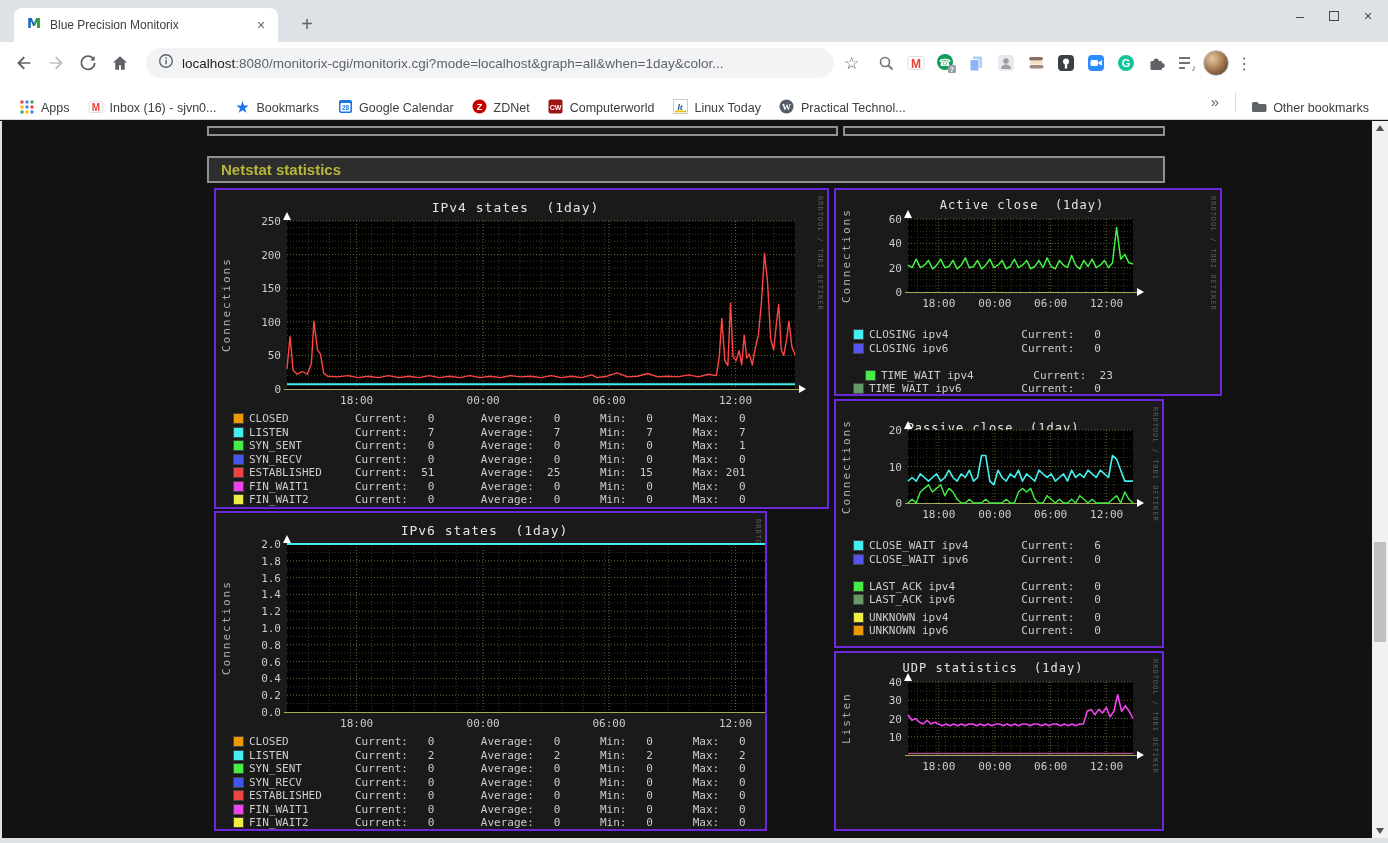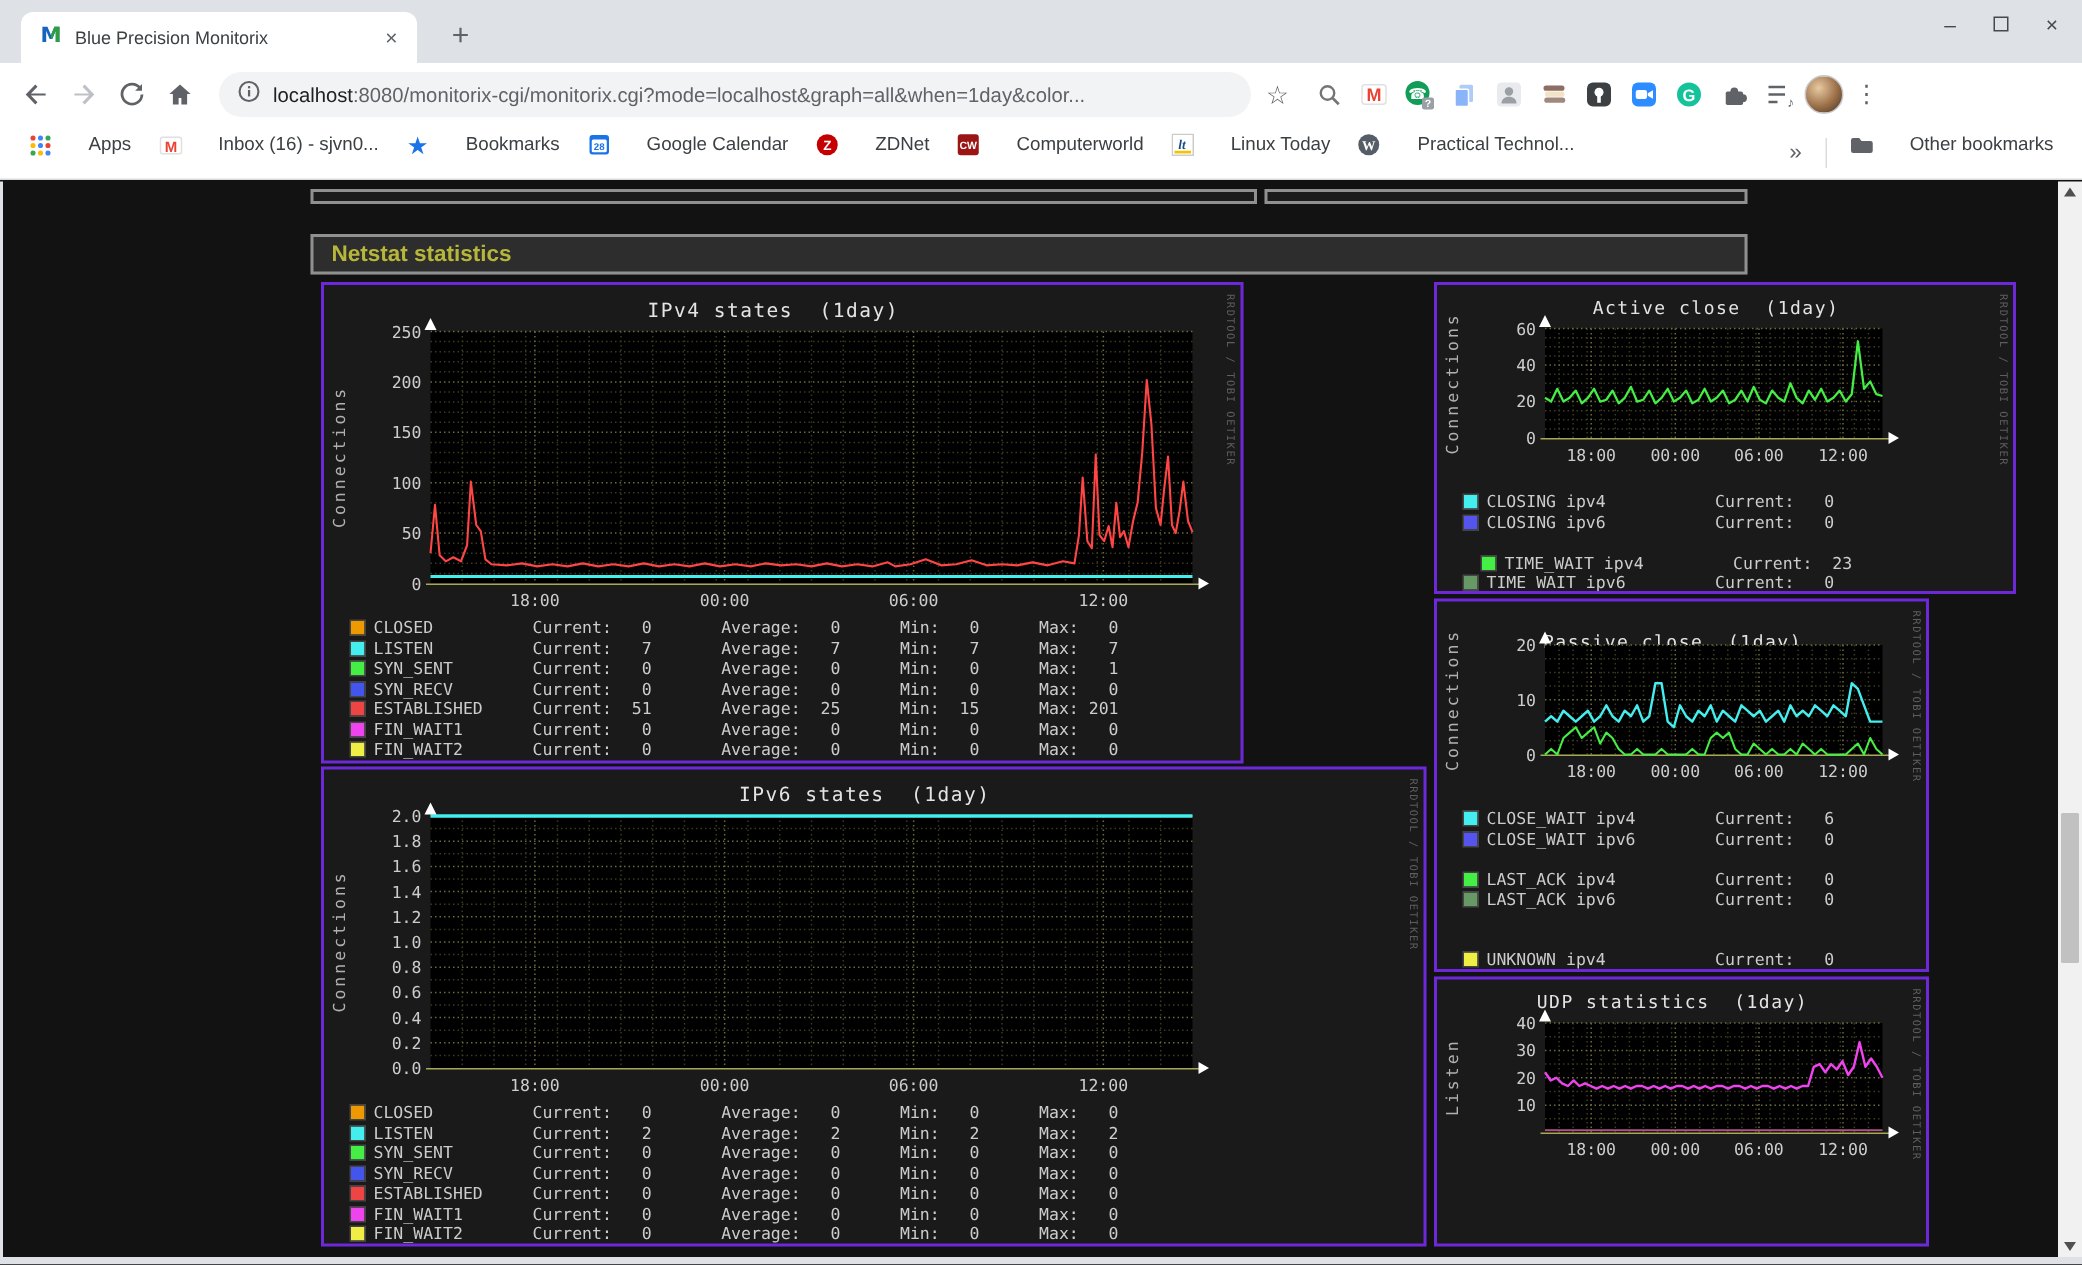--- a/index.html
+++ b/index.html
@@ -27,21 +27,21 @@
   .url b { color:#202124; font-weight:normal;}
   .url span { color:#5f6368;}
   .star { color:#5f6368; font-size:17px; margin:0 6px 0 10px;}
   .extrow { display:flex; align-items:center; margin-left:6px; }
   .ext { width:30px; height:30px; display:flex; align-items:center; justify-content:center;}
   .avatar { width:26px; height:26px; border-radius:13px;
     background:radial-gradient(circle at 35% 32%, #e8c9a0, #9a6f48 55%, #4c3824 95%); border:1px solid #c5c8cc;}
   .menu3 { color:#5f6368; font-size:16px; width:26px; text-align:center;}
   .bookmarksbar { height:36px; background:#fff; display:flex; align-items:center; padding:0 10px;
     border-bottom:1px solid #d8dade;}
-  .bm-item { display:flex; align-items:flex-start; gap:24px; padding:0 9px; height:26px; border-radius:13px;
+  .bm-item { display:flex; align-items:flex-end; gap:6px; padding:0 9px; height:26px; border-radius:13px;
     font-size:12.5px; color:#3c4043; white-space:nowrap;}
   .bm-spacer { flex:1; }
   .bm-chev { color:#5f6368; font-size:15px; padding:0 10px;}
   .bm-divider { width:1px; height:20px; background:#dadce0; margin:0 6px;}
   .bicon { width:16px; height:16px; display:flex; align-items:center; justify-content:center;
     font-size:10px; font-weight:bold; flex:none;}
 
   
   .content { position:absolute; top:121px; left:0; width:1372px; height:717px; background:#121212;
     border-left:2px solid #dee1e6; }
@@ -400,21 +400,21 @@
             <div class="legend" style="top: 222px;">
               <div class="lrow"><span class="sw" style="background: rgb(238, 153, 0);"></span>CLOSED          Current:   0       Average:   0      Min:   0      Max:   0</div>
               <div class="lrow"><span class="sw" style="background: rgb(68, 238, 238);"></span>LISTEN          Current:   7       Average:   7      Min:   7      Max:   7</div>
               <div class="lrow"><span class="sw" style="background: rgb(68, 238, 68);"></span>SYN_SENT        Current:   0       Average:   0      Min:   0      Max:   1</div>
               <div class="lrow"><span class="sw" style="background: rgb(68, 85, 238);"></span>SYN_RECV        Current:   0       Average:   0      Min:   0      Max:   0</div>
               <div class="lrow"><span class="sw" style="background: rgb(238, 68, 68);"></span>ESTABLISHED     Current:  51       Average:  25      Min:  15      Max: 201</div>
               <div class="lrow"><span class="sw" style="background: rgb(238, 68, 238);"></span>FIN_WAIT1       Current:   0       Average:   0      Min:   0      Max:   0</div>
               <div class="lrow"><span class="sw" style="background: rgb(238, 238, 68);"></span>FIN_WAIT2       Current:   0       Average:   0      Min:   0      Max:   0</div>
             </div>
           </div>
-        <div class="gpanel" style="width:737px;height:320px">
+        <div class="gpanel" style="width:553px;height:320px">
             <div class="g-title" style="top: 10px; font-size: 13px;">IPv6 states  (1day)</div>
             <div class="g-ylabel" style="left: 4px; top: 31px; height: 168px;">Connections</div>
             <div class="g-mark" style="right: 3px;">RRDTOOL / TOBI OETIKER</div>
             <svg width="611" height="316" style="position:absolute;left:0;top:0">
               <rect x="71" y="31" width="508" height="168" fill="#000"></rect>
               <line x1="71" y1="190.6" x2="579" y2="190.6" stroke="#3a3a22" stroke-width="1" stroke-dasharray="1,2"></line>
               <line x1="71" y1="173.8" x2="579" y2="173.8" stroke="#3a3a22" stroke-width="1" stroke-dasharray="1,2"></line>
               <line x1="71" y1="157" x2="579" y2="157" stroke="#3a3a22" stroke-width="1" stroke-dasharray="1,2"></line>
               <line x1="71" y1="140.2" x2="579" y2="140.2" stroke="#3a3a22" stroke-width="1" stroke-dasharray="1,2"></line>
               <line x1="71" y1="123.4" x2="579" y2="123.4" stroke="#3a3a22" stroke-width="1" stroke-dasharray="1,2"></line>
@@ -609,21 +609,21 @@
               <text x="102.825" y="117" text-anchor="middle" fill="#cccccc" font-size="11" font-family="DejaVu Sans Mono, monospace">18:00</text>
               <text x="158.85000000000002" y="117" text-anchor="middle" fill="#cccccc" font-size="11" font-family="DejaVu Sans Mono, monospace">00:00</text>
               <text x="214.65" y="117" text-anchor="middle" fill="#cccccc" font-size="11" font-family="DejaVu Sans Mono, monospace">06:00</text>
               <text x="270.675" y="117" text-anchor="middle" fill="#cccccc" font-size="11" font-family="DejaVu Sans Mono, monospace">12:00</text>
             </svg>
             <div class="legend" style="top: 138px;">
               <div class="lrow"><span class="sw" style="background: rgb(68, 238, 238);"></span>CLOSE_WAIT ipv4        Current:   6</div>
               <div class="lrow"><span class="sw" style="background: rgb(85, 85, 238);"></span>CLOSE_WAIT ipv6        Current:   0</div>
               <div class="lrow" style="margin-top: 13.5px;"><span class="sw" style="background: rgb(68, 238, 68);"></span>LAST_ACK ipv4          Current:   0</div>
               <div class="lrow"><span class="sw" style="background: rgb(102, 153, 102);"></span>LAST_ACK ipv6          Current:   0</div>
-              <div class="lrow" style="margin-top: 26px;"><span class="sw" style="background: rgb(238, 238, 68);"></span>UNKNOWN ipv4           Current:   0</div>
+              <div class="lrow" style="margin-top: 4px;"><span class="sw" style="background: rgb(238, 238, 68);"></span>UNKNOWN ipv4           Current:   0</div>
               <div class="lrow"><span class="sw" style="background: rgb(238, 153, 0);"></span>UNKNOWN ipv6           Current:   0</div>
             </div>
           </div>
         <div class="gpanel" style="width:330px;height:180px">
             <div class="g-title" style="top: 8px; font-size: 12px;">UDP statistics  (1day)</div>
             <div class="g-ylabel" style="left: 4px; top: 29px; height: 73px;">Listen</div>
             <div class="g-mark" style="right: 3px;">RRDTOOL / TOBI OETIKER</div>
             <svg width="326" height="176" style="position:absolute;left:0;top:0">
               <rect x="72" y="29" width="225" height="73" fill="#000"></rect>
               <line x1="72" y1="92.875" x2="297" y2="92.875" stroke="#3a3a22" stroke-width="1" stroke-dasharray="1,2"></line>

